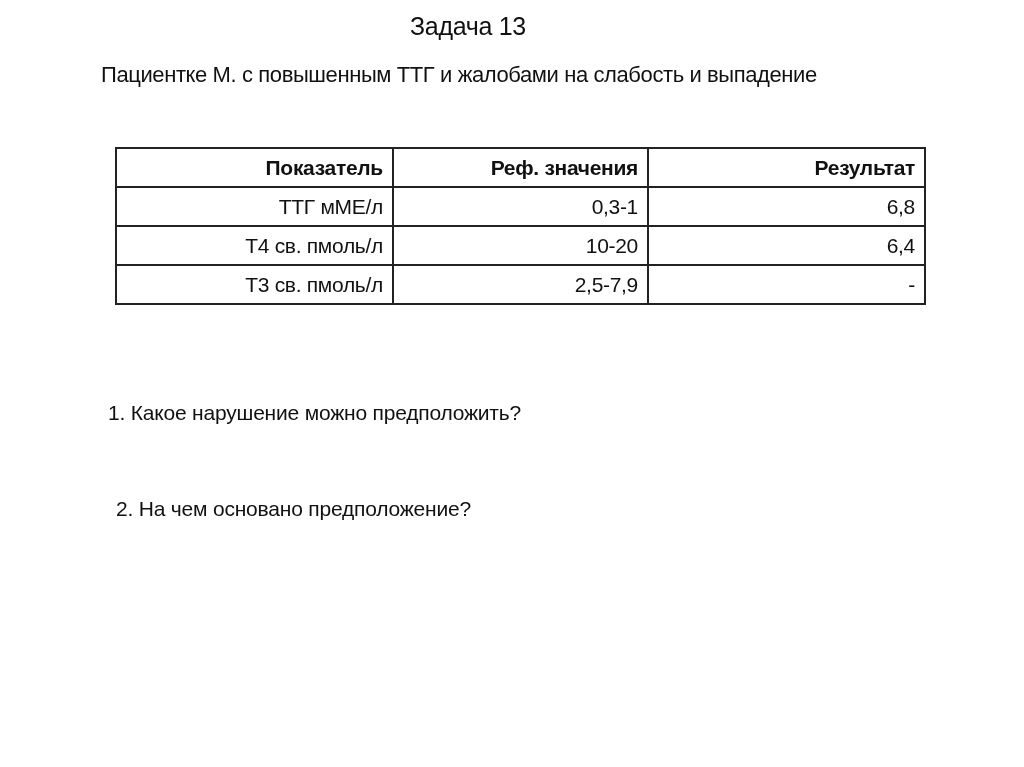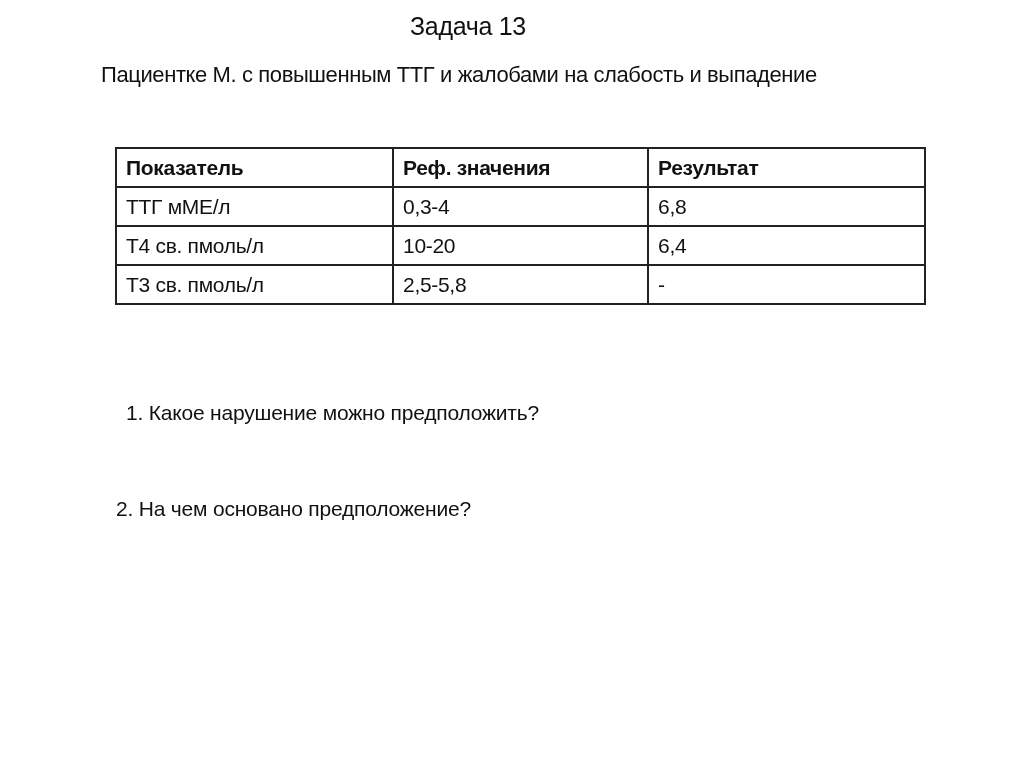--- a/index.html
+++ b/index.html
@@ -39,66 +39,66 @@
       top: 147px;
       width: 811px;
       border-collapse: collapse;
       font-size: 21px;
       letter-spacing: -0.3px;
     }
     table.results td, table.results th {
       border: 2px solid #222222;
       height: 37px;
       padding: 0 9px;
-      text-align: left;
+      text-align: right;
       vertical-align: middle;
       font-weight: normal;
     }
     table.results th {
       font-weight: bold;
     }
     table.results .col1 { width: 257px; }
     table.results .col2 { width: 235px; border-radius: 19px; }
     table.results .bold { font-weight: normal; }
     .question {
       position: absolute;
       font-size: 21px;
       letter-spacing: -0.2px;
     }
-    .q1 { left: 126px; top: 401px; }
+    .q1 { left: 108px; top: 401px; }
     .q2 { left: 116px; top: 497px; }
   </style>
 </head>
 <body>
 
 <div class="title">Задача 13</div>
 
 <div class="intro">
   <div>Пациентке М. с повышенным ТТГ и жалобами на слабость и выпадение</div>
 </div>
 
 <table class="results">
   <tbody>
       <tr>
     <th class="col1">Показатель</th>
     <th class="col2">Реф. значения</th>
     <th>Результат</th>
   </tr>
   <tr>
     <td>ТТГ мМЕ/л</td>
-    <td>0,3-4</td>
+    <td>0,3-1</td>
     <td class="bold">6,8</td>
   </tr>
   <tr>
     <td>Т4 св. пмоль/л</td>
     <td>10-20</td>
     <td class="bold">6,4</td>
   </tr>
   <tr>
     <td>Т3 св. пмоль/л</td>
-    <td>2,5-5,8</td>
+    <td>2,5-7,9</td>
     <td>-</td>
   </tr>
 </tbody>
   </table>
 
 <div class="question q1">1. Какое нарушение можно предположить?</div>
 <div class="question q2">2. На чем основано предположение?</div>
 
 </body></html>

